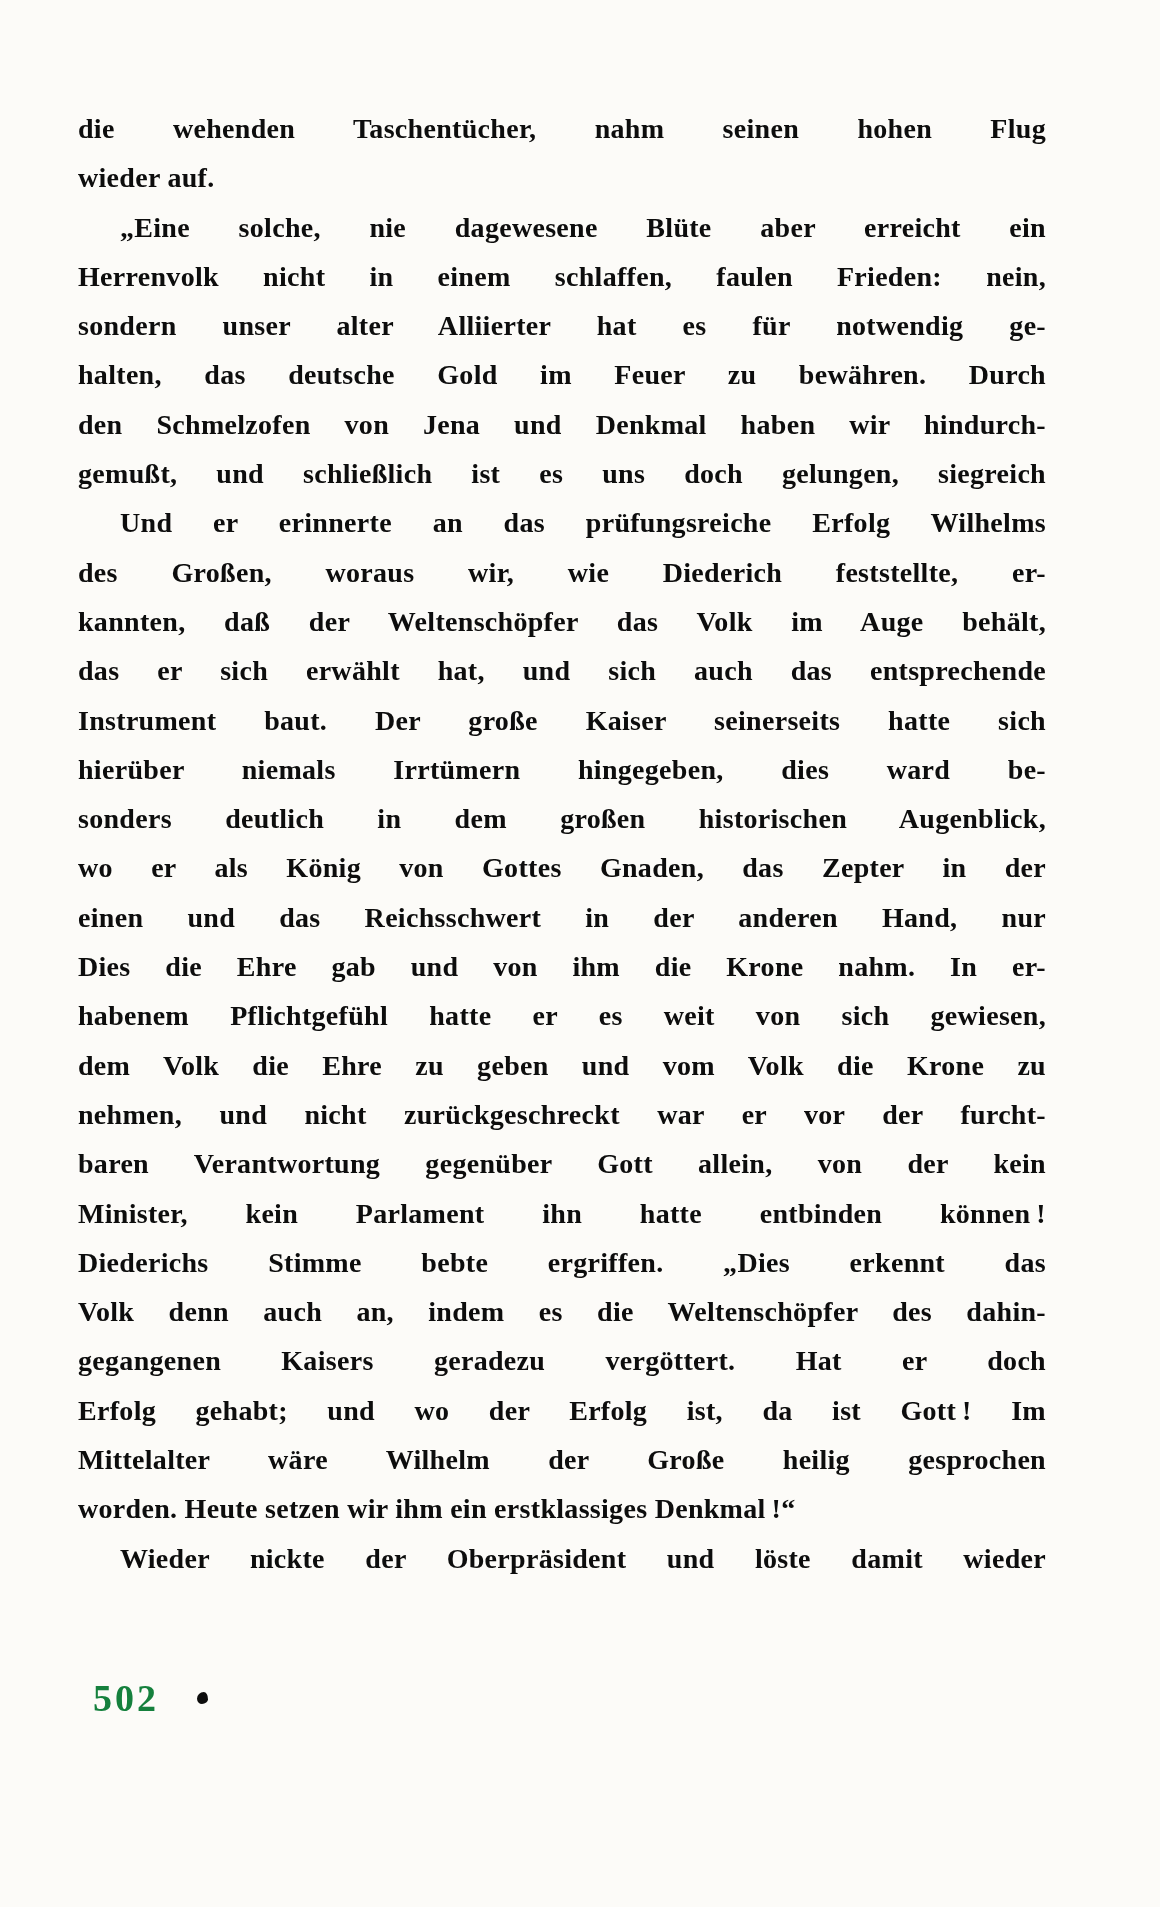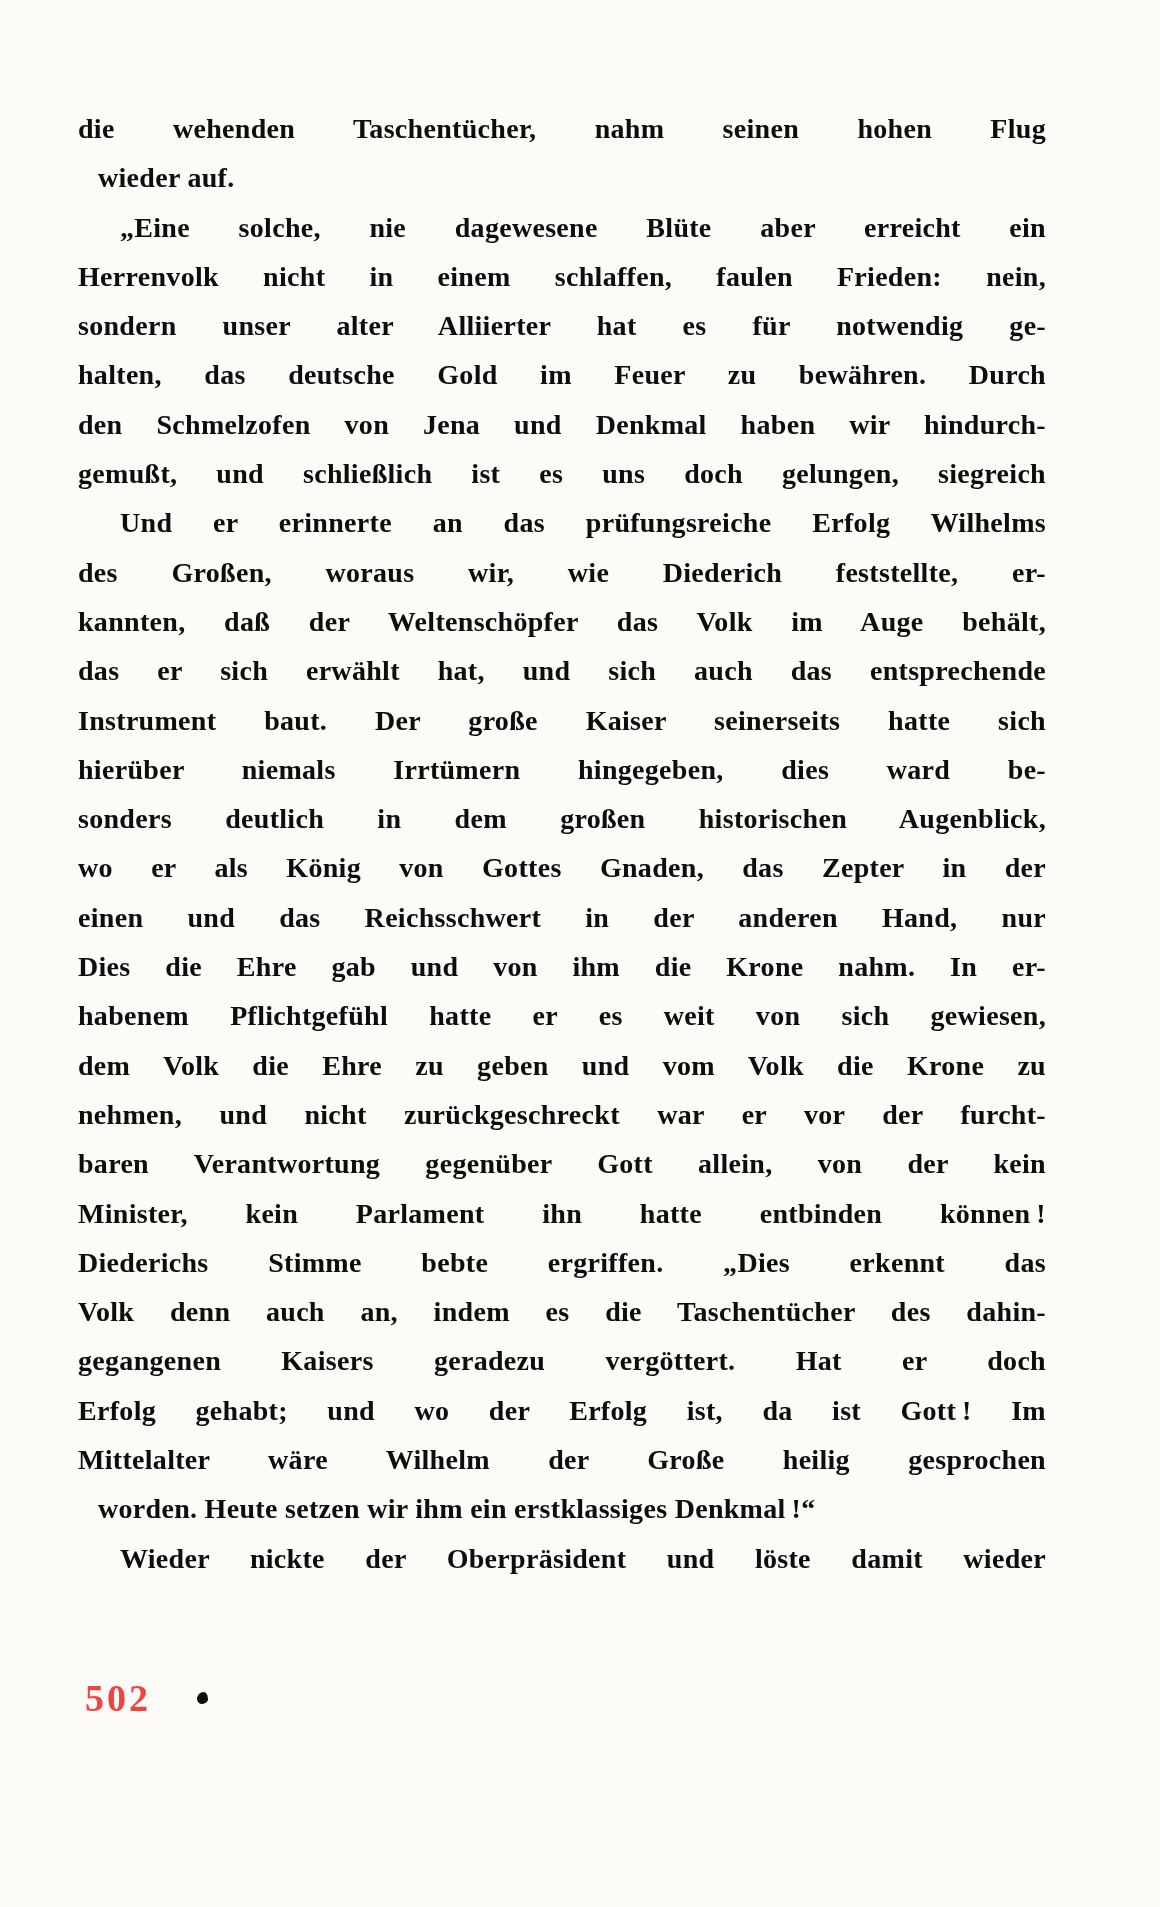--- a/index.html
+++ b/index.html
@@ -25,31 +25,30 @@
     line-height: 49.3px;
     letter-spacing: 0.3px;
     color: #0d0d0d;
     text-align: justify;
     text-align-last: justify;
     -moz-text-align-last: justify;
     text-rendering: optimizeLegibility;
   }
   .line.no-just {
     text-align-last: left;
-    margin-left: 20px;
     -moz-text-align-last: left;
   }
   .line.indent { text-indent: 42px; }
   .page-number {
     position: absolute;
-    left: 85px; top: 1676px;
+    left: 93px; top: 1676px;
     font-weight: 700;
     font-size: 38px;
     letter-spacing: 3px;
-    color: #ef4444;
+    color: #15803d;
   }
   .ink-speck {
     position: absolute;
     left: 197px; top: 1692px;
     width: 11px; height: 12px;
     background: #0d0d0d;
     border-radius: 62% 38% 55% 45% / 55% 60% 40% 45%;
   }
 </style>
 </head>
@@ -74,21 +73,21 @@
       <div class="line">sonders deutlich in dem großen historischen Augenblick,</div>
       <div class="line">wo er als König von Gottes Gnaden, das Zepter in der</div>
       <div class="line">einen und das Reichsschwert in der anderen Hand, nur</div>
       <div class="line">Dies die Ehre gab und von ihm die Krone nahm.  In er-</div>
       <div class="line">habenem Pflichtgefühl hatte er es weit von sich gewiesen,</div>
       <div class="line">dem Volk die Ehre zu geben und vom Volk die Krone zu</div>
       <div class="line">nehmen, und nicht zurückgeschreckt war er vor der furcht-</div>
       <div class="line">baren Verantwortung gegenüber Gott allein, von der kein</div>
       <div class="line">Minister, kein Parlament ihn hatte entbinden können !</div>
       <div class="line">Diederichs Stimme bebte ergriffen.  „Dies erkennt das</div>
-      <div class="line">Volk denn auch an, indem es die Taschentücher des dahin-</div>
+      <div class="line">Volk denn auch an, indem es die Weltenschöpfer des dahin-</div>
       <div class="line">gegangenen Kaisers geradezu vergöttert.  Hat er doch</div>
       <div class="line">Erfolg gehabt; und wo der Erfolg ist, da ist Gott !  Im</div>
       <div class="line">Mittelalter wäre Wilhelm der Große heilig gesprochen</div>
       <div class="line no-just">worden.  Heute setzen wir ihm ein erstklassiges Denkmal !“</div>
       <div class="line indent">Wieder nickte der Oberpräsident und löste damit wieder</div>
     </div>
 
   <div class="page-number">502</div>
 
   <div class="ink-speck"></div>

